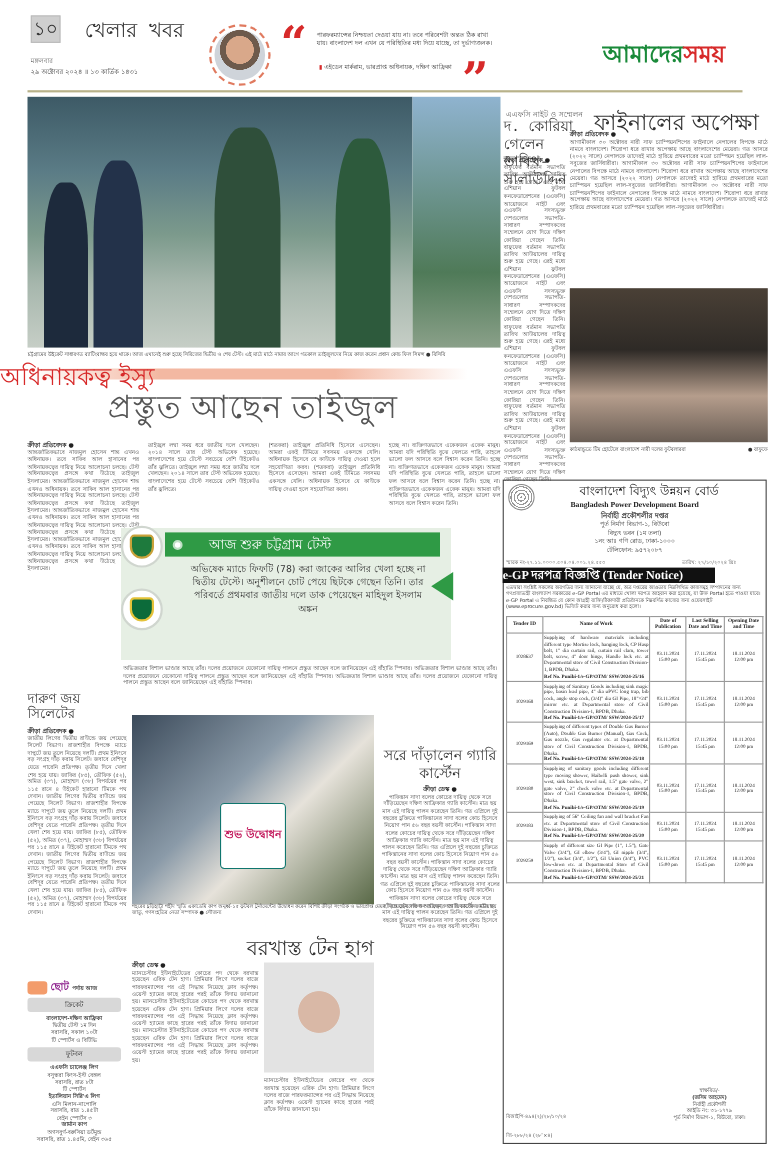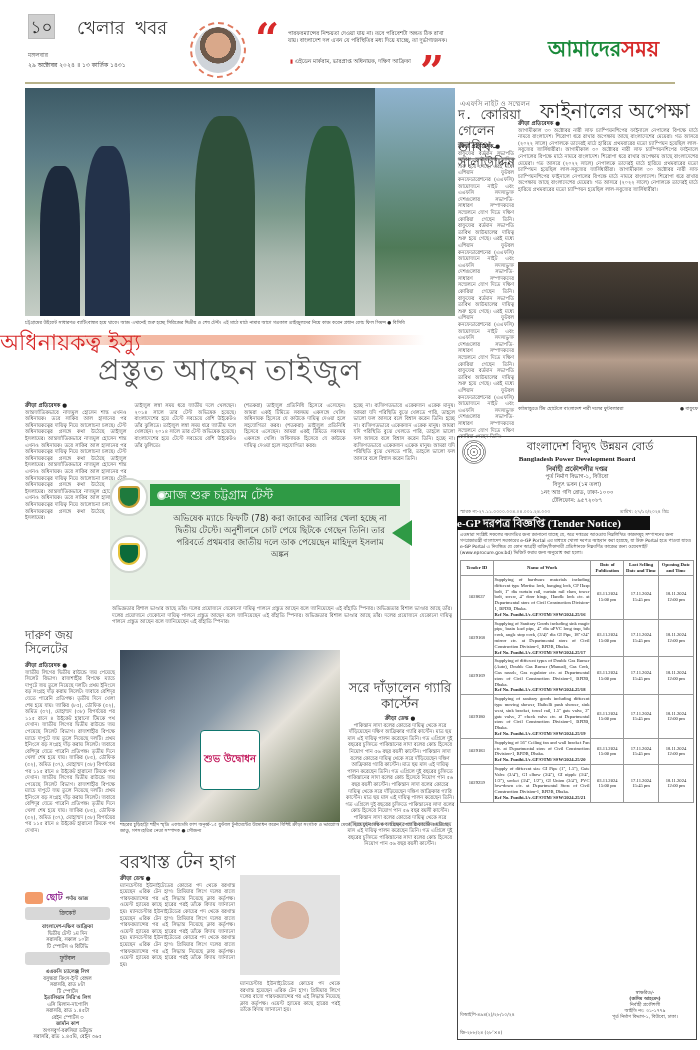--- a/index.html
+++ b/index.html
@@ -37,37 +37,37 @@
 .cap3{left:518px;top:405px;width:180px;font-size:4.6px;color:#333}
 
 .kbar{left:25px;top:335px;width:400px;height:10px;background:linear-gradient(90deg,#fff,#f3b8a2 30%,#f3b8a2 70%,#fff)}
 .kicker{left:0;top:325px;width:460px;text-align:left;font-size:22px;color:#d72a2a;font-family:"DejaVu Serif",serif}
 .headline{left:0;top:347px;width:460px;text-align:center;font-size:29px;color:#555;font-family:Liberation Serif, serif;letter-spacing:1px}
 .cols{left:25px;top:402px;width:430px;height:95px;display:flex;gap:8px}
 .cols>div{flex:1}
 .byl{font-weight:bold;font-size:5.5px;color:#222}
 
 .infobox{left:110px;top:480px;width:300px;height:120px;background:#e6efe4}
-.ib-title{left:150px;top:484px;width:250px;height:22px;background:#2f9a45;color:#fff;font-size:12px;padding-left:12px;line-height:22px}
+.ib-title{left:150px;top:484px;width:250px;height:22px;background:#2f9a45;color:#fff;font-size:12px;padding-left:40px;line-height:22px}
 .ib-dot{left:157px;top:491px;width:9px;height:9px;border-radius:50%;background:#fff;border:2px solid #bfe0c5}
 .ib-body{left:170px;top:512px;width:220px;font-size:8.5px;line-height:12px;text-align:center;color:#333}
 .crest1{left:110px;top:478px;width:38px;height:38px;border-radius:50%;background:#fff;border:2px solid #d0d6cf}
 .crest1 div{margin:6px;width:22px;height:22px;border-radius:4px 4px 11px 11px;background:#1e7a3d;border:2px solid #c9a23a}
 .crest2{left:110px;top:535px;width:38px;height:38px;border-radius:50%;background:#fff;border:2px solid #d0d6cf}
 .crest2 div{margin:6px;width:22px;height:22px;border-radius:4px 4px 11px 11px;background:#0c6b3a;border:2px solid #e5c33a}
 .tri{left:392px;top:520px;width:0;height:0;border-top:13px solid transparent;border-bottom:13px solid transparent;border-right:20px solid #2f9a45}
 .head-a{left:25px;top:628px;font-size:12px;line-height:14px;color:#333;font-family:"DejaVu Serif",serif}
 .col-a2{left:25px;top:660px;width:90px;height:230px}
 .col-b{left:112px;top:605px;width:340px;height:35px}
 .ph4{left:120px;top:650px;width:220px;height:172px;background:linear-gradient(135deg,#3b4a5a,#8a9aa8 40%,#e6e2da 60%,#5a6a48)}
 .banner{left:200px;top:730px;width:60px;height:60px;background:#fff;border-radius:4px;border:1px solid #0f766e}
 .cap4{left:120px;top:822px;width:335px;font-size:4.6px;line-height:6px;color:#333}
 .head5{left:345px;top:680px;width:110px;text-align:center;font-size:13px;line-height:16px;color:#333;font-family:"DejaVu Serif",serif}
 .col5{left:345px;top:715px;width:110px;height:325px}
-.head6{left:120px;top:848px;width:220px;text-align:left;font-size:18px;color:#333;font-family:"DejaVu Serif",serif}
+.head6{left:120px;top:848px;width:220px;text-align:right;font-size:18px;color:#333;font-family:"DejaVu Serif",serif}
 .col6{left:120px;top:875px;width:115px;height:165px}
 .ph6{left:240px;top:875px;width:100px;height:100px;background:radial-gradient(circle at 50% 45%,#d9b8a6 0 25%,#e3e3e3 26%)}
 .col7{left:240px;top:980px;width:100px;height:60px}
 
 .sched{left:25px;top:890px;width:85px;height:150px}
 .sched-head{width:85px;height:14px;font-size:9px;color:#8c1e8c;font-weight:bold}
 .sched-head span{display:inline-block;background:#f39c6b;width:18px;height:12px;border-radius:3px;margin-right:3px;vertical-align:middle}
 .sched-cat{margin:3px 0;background:#d8d8d8;border-radius:3px;text-align:center;font-size:6px;padding:1px}
 .sched-item{font-size:5px;line-height:6.5px;text-align:center;color:#333}
 .sched-item b{font-weight:bold}

